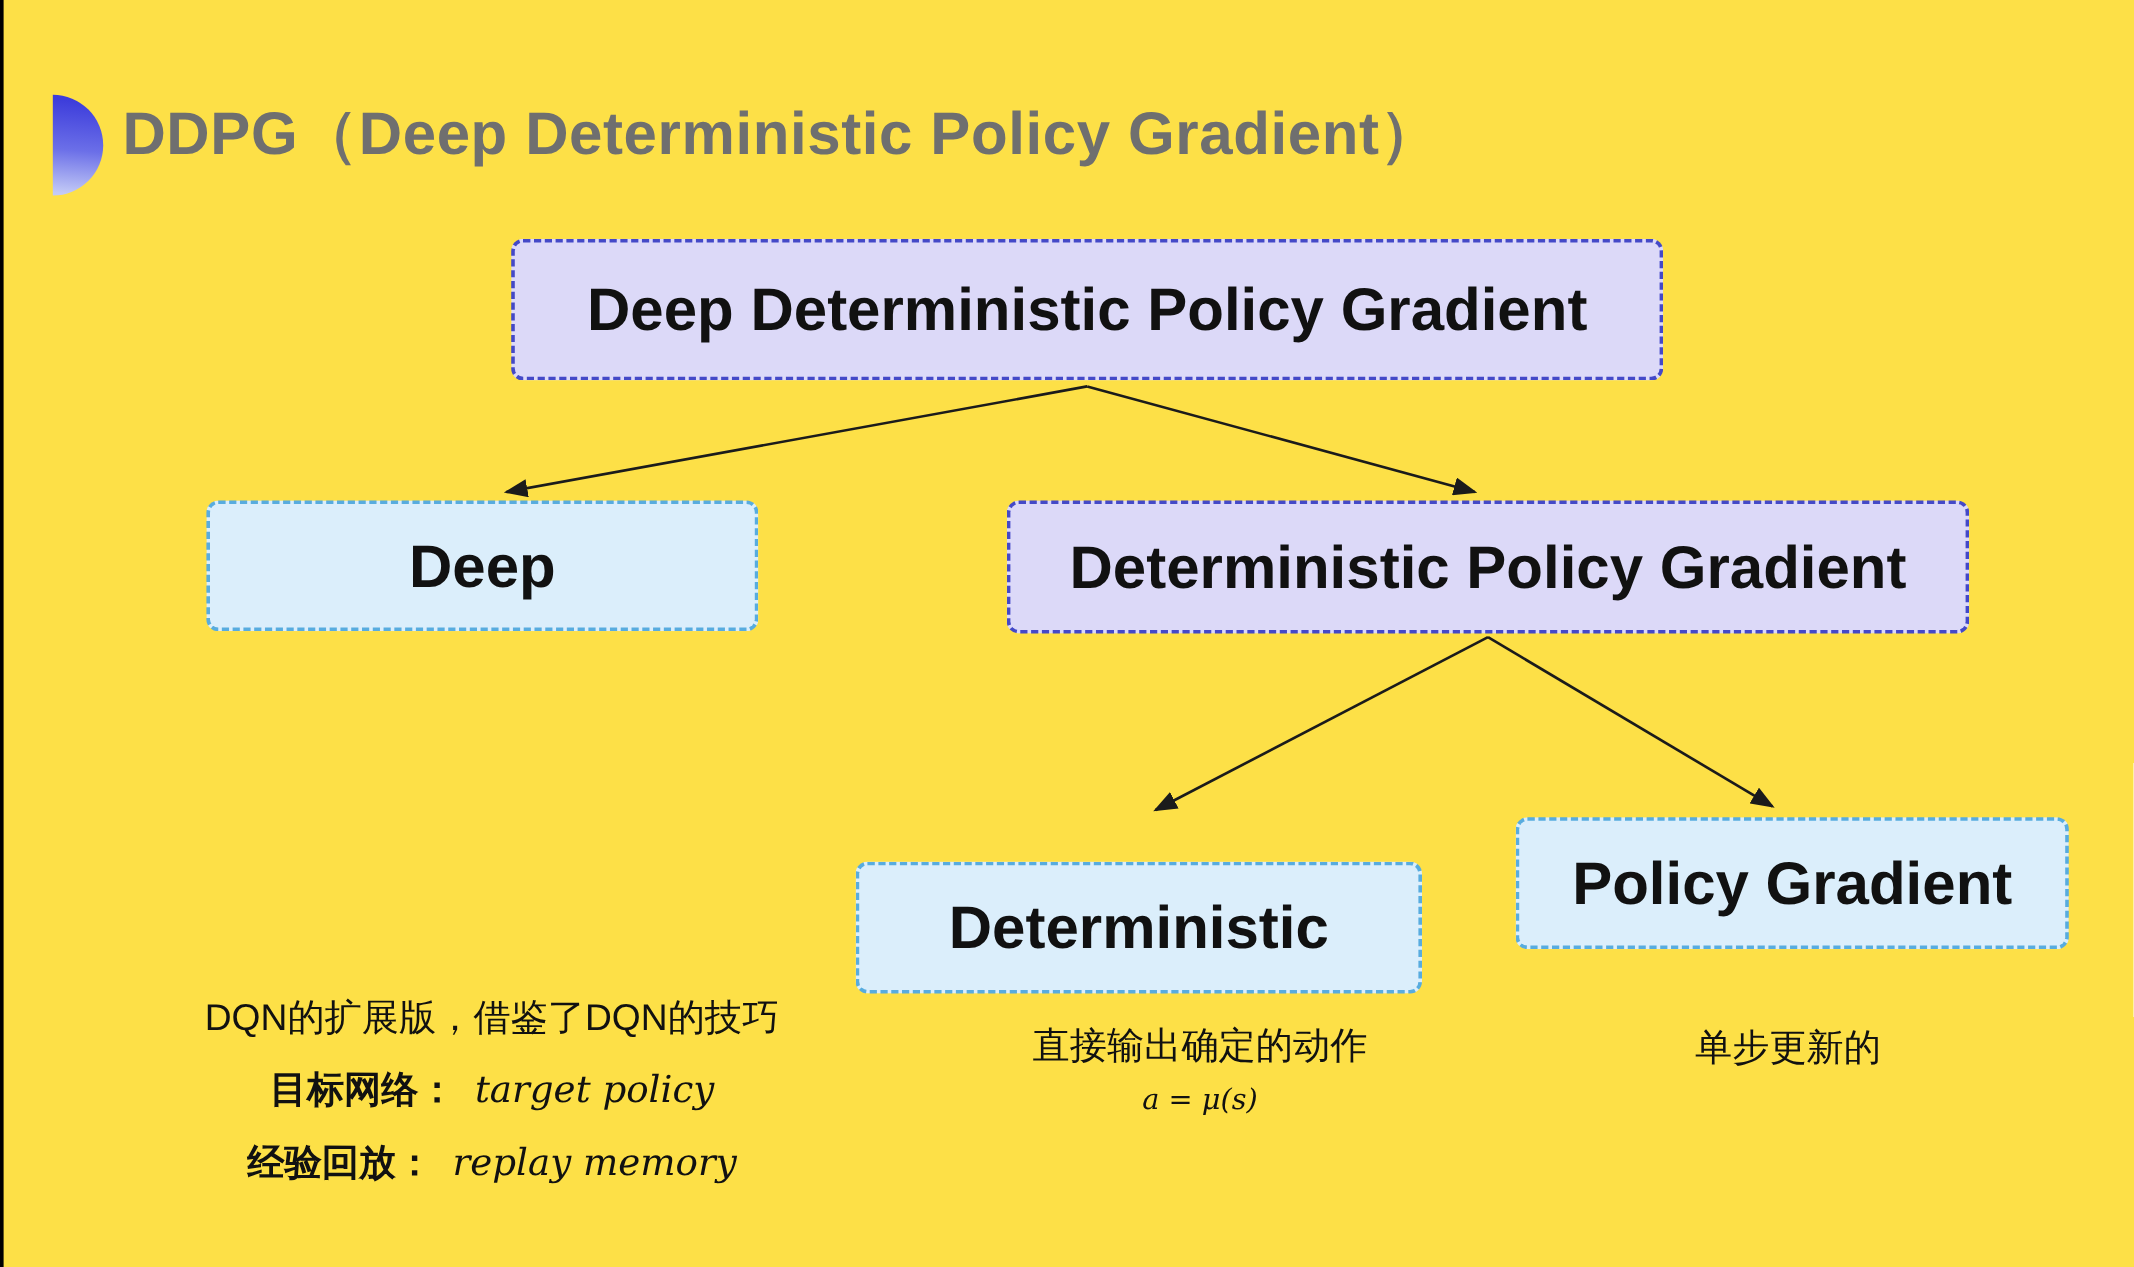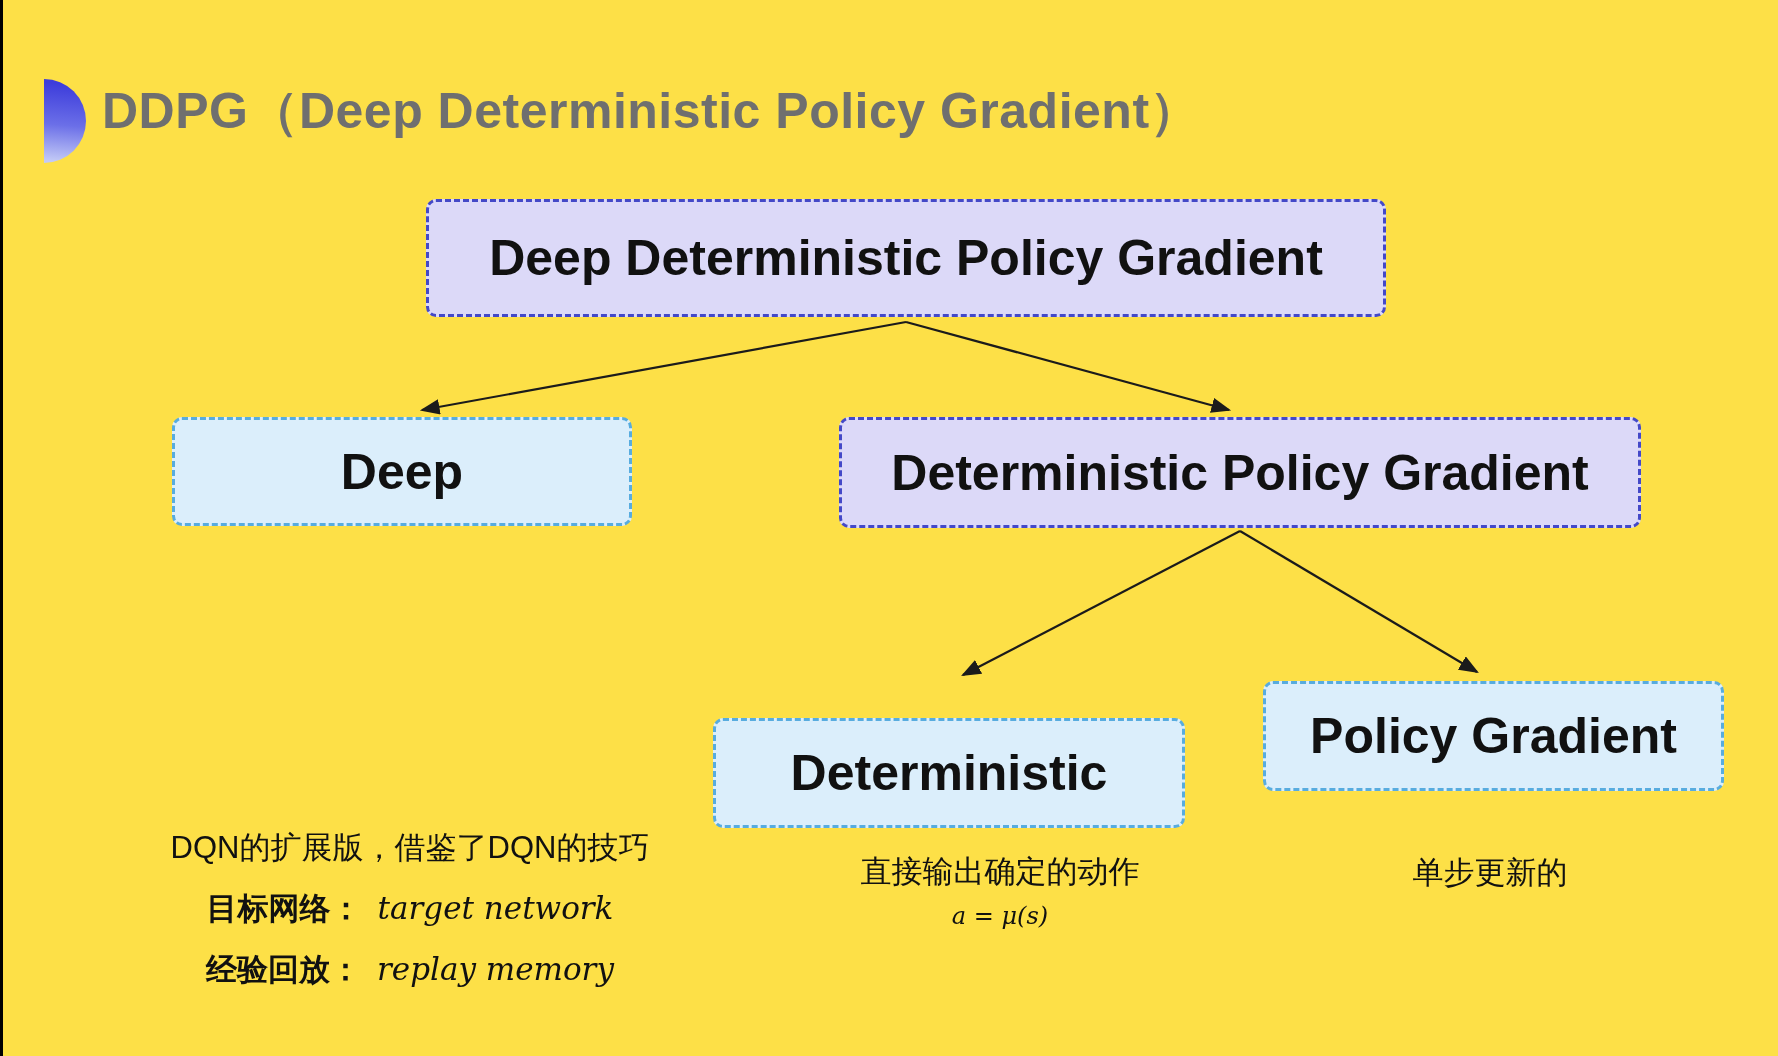--- a/index.html
+++ b/index.html
@@ -138,21 +138,21 @@
   </div>
 
   <div id="node-pg" class="node cyan">
     <span>Policy Gradient</span>
   </div>
 
   <div id="note-left-1" class="note-line">
     <span>DQN的扩展版，借鉴了DQN的技巧</span>
   </div>
   <div id="note-left-2" class="note-line">
-    <span class="note-label gap-after">目标网络：</span><span class="note-term">target network</span>
+    <span class="note-label gap-after">目标网络：</span><span class="note-term">target policy</span>
   </div>
   <div id="note-left-3" class="note-line">
     <span class="note-label gap-after">经验回放：</span><span class="note-term">replay memory</span>
   </div>
 
   <div id="note-mid-1" class="note-line">
     <span>直接输出确定的动作</span>
   </div>
   <div id="note-mid-2" class="note-line">
     <span class="formula">a = μ(s)</span>

